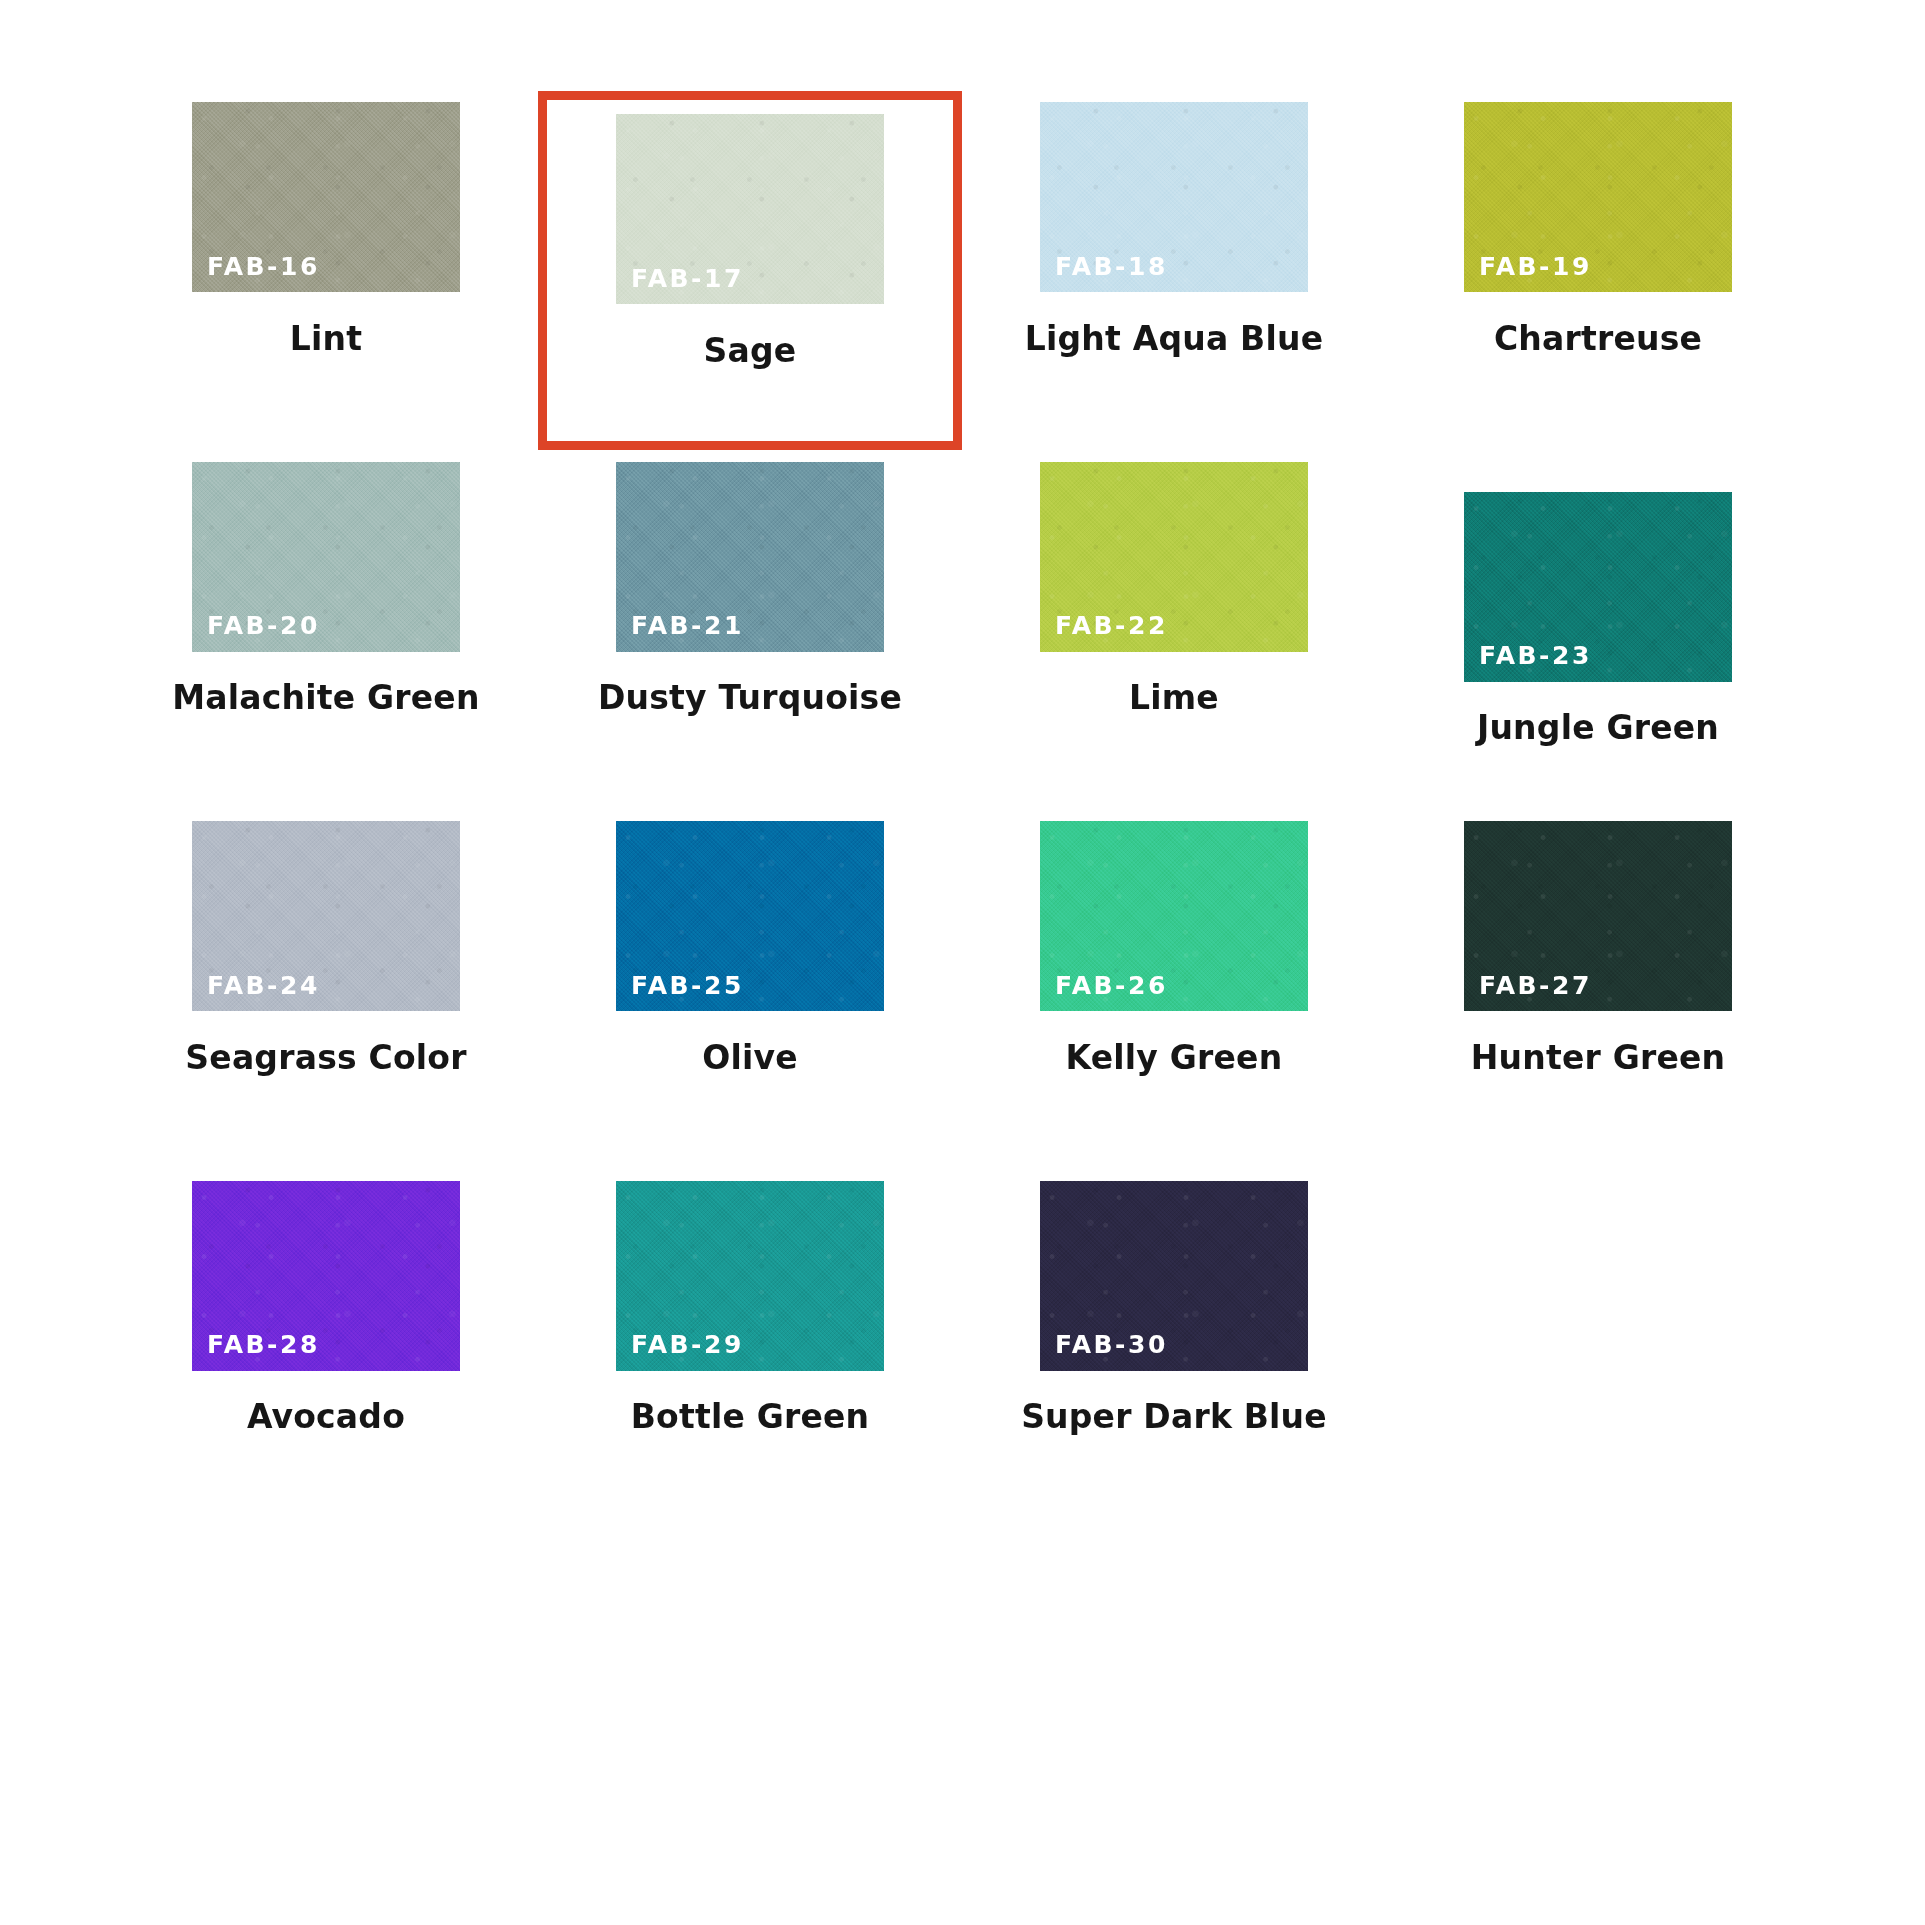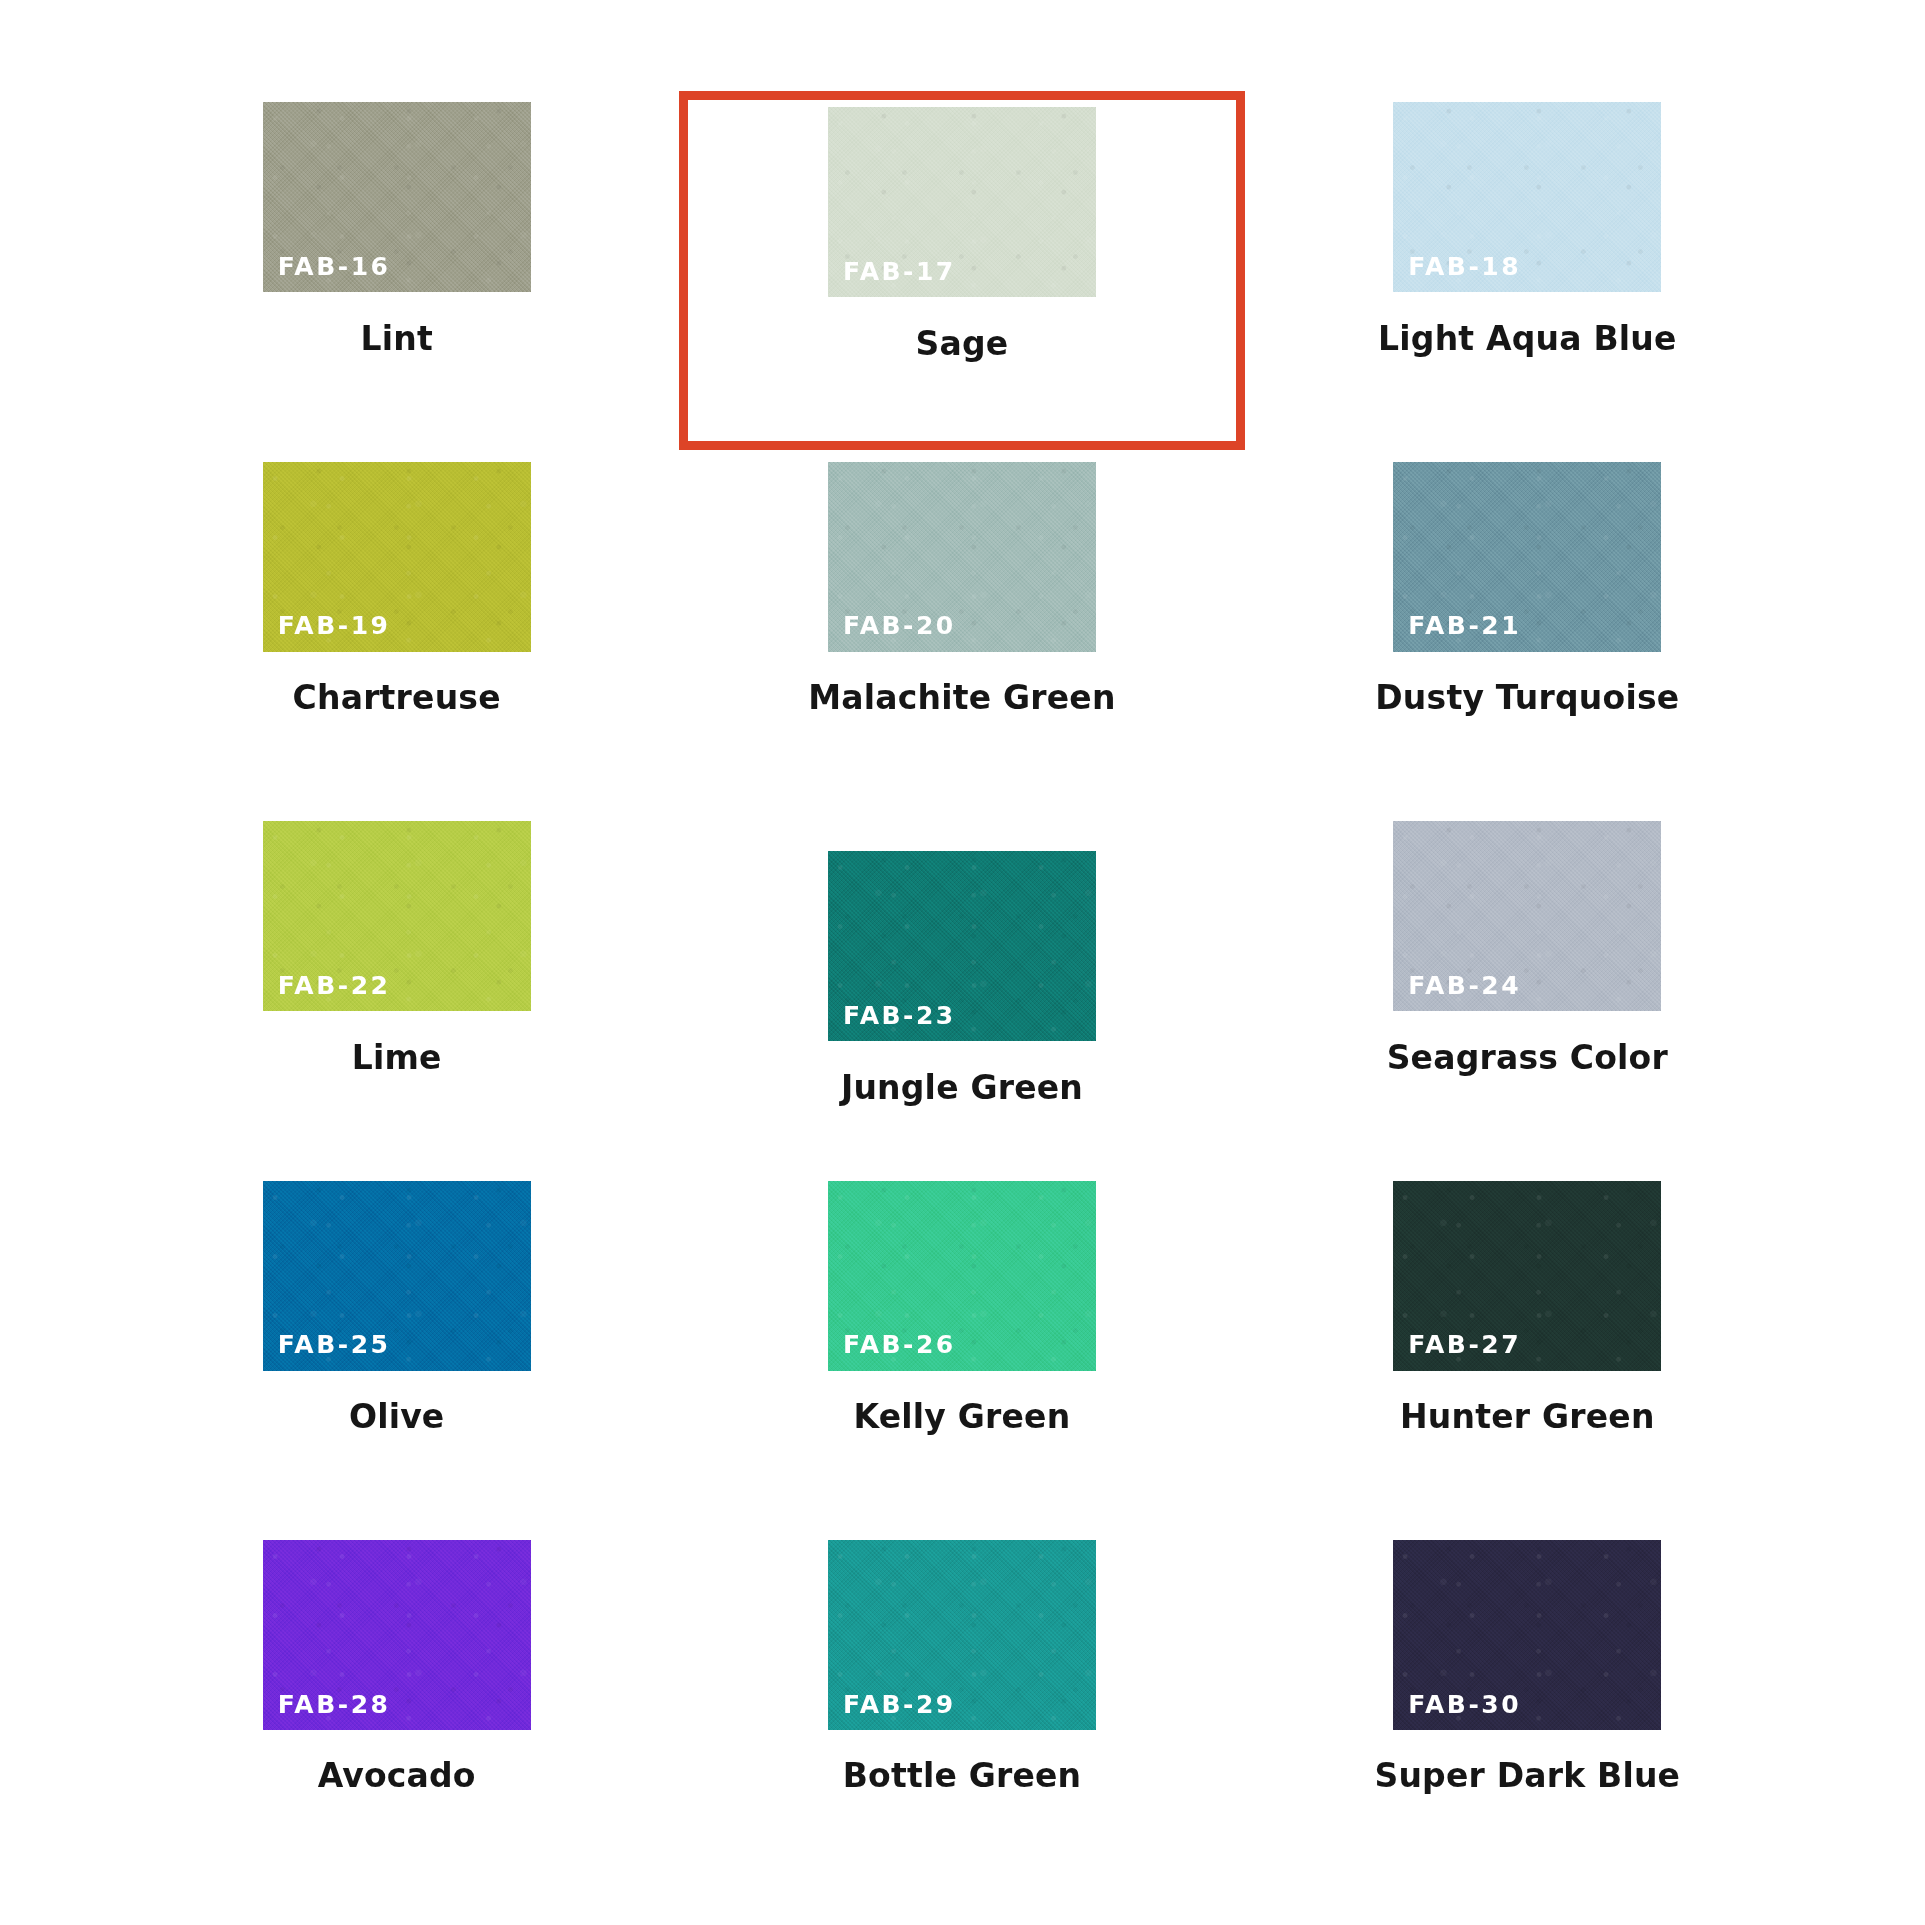--- a/index.html
+++ b/index.html
@@ -15,21 +15,21 @@
     -webkit-font-smoothing: antialiased;
     overflow: hidden;
   }
 
   .palette-grid {
     box-sizing: border-box;
     width: 1924px;
     height: 1926px;
     padding: 91px 114px 38px 114px;
     display: grid;
-    grid-template-columns: repeat(3, 1fr);
+    grid-template-columns: repeat(4, 1fr);
     grid-template-rows: repeat(5, 1fr);
     column-gap: 0px;
     row-gap: 0px;
   }
 
   .swatch-cell {
     position: relative;
     display: flex;
     flex-direction: column;
     align-items: center;
@@ -43,21 +43,21 @@
     height: 100%;
     display: flex;
     flex-direction: column;
     align-items: center;
     padding-top: 11.4px;
     border: 0 solid transparent;
   }
 
   .swatch-cell.is-selected .cell-inner {
     border: 9.5px solid #dd4427;
-    padding-top: 7px;
+    padding-top: 14px;
     background: #ffffff;
   }
 
   .swatch-chip {
     position: relative;
     width: 268px;
     height: 190px;
     overflow: hidden;
     display: block;
     flex: none;

